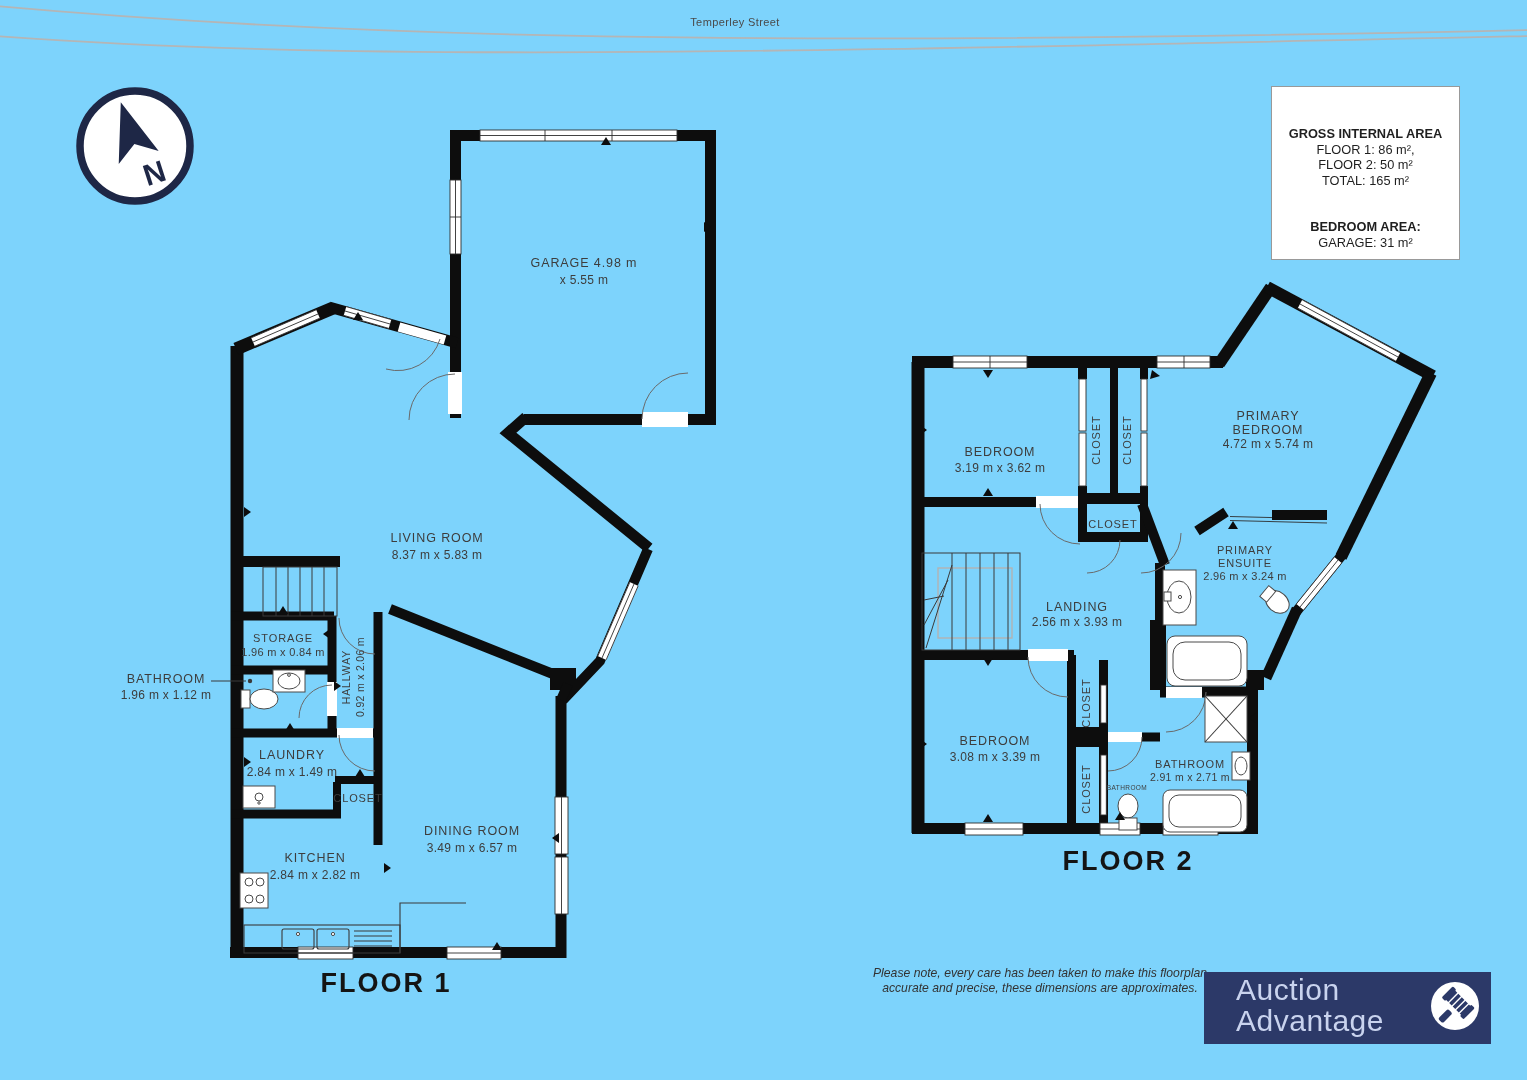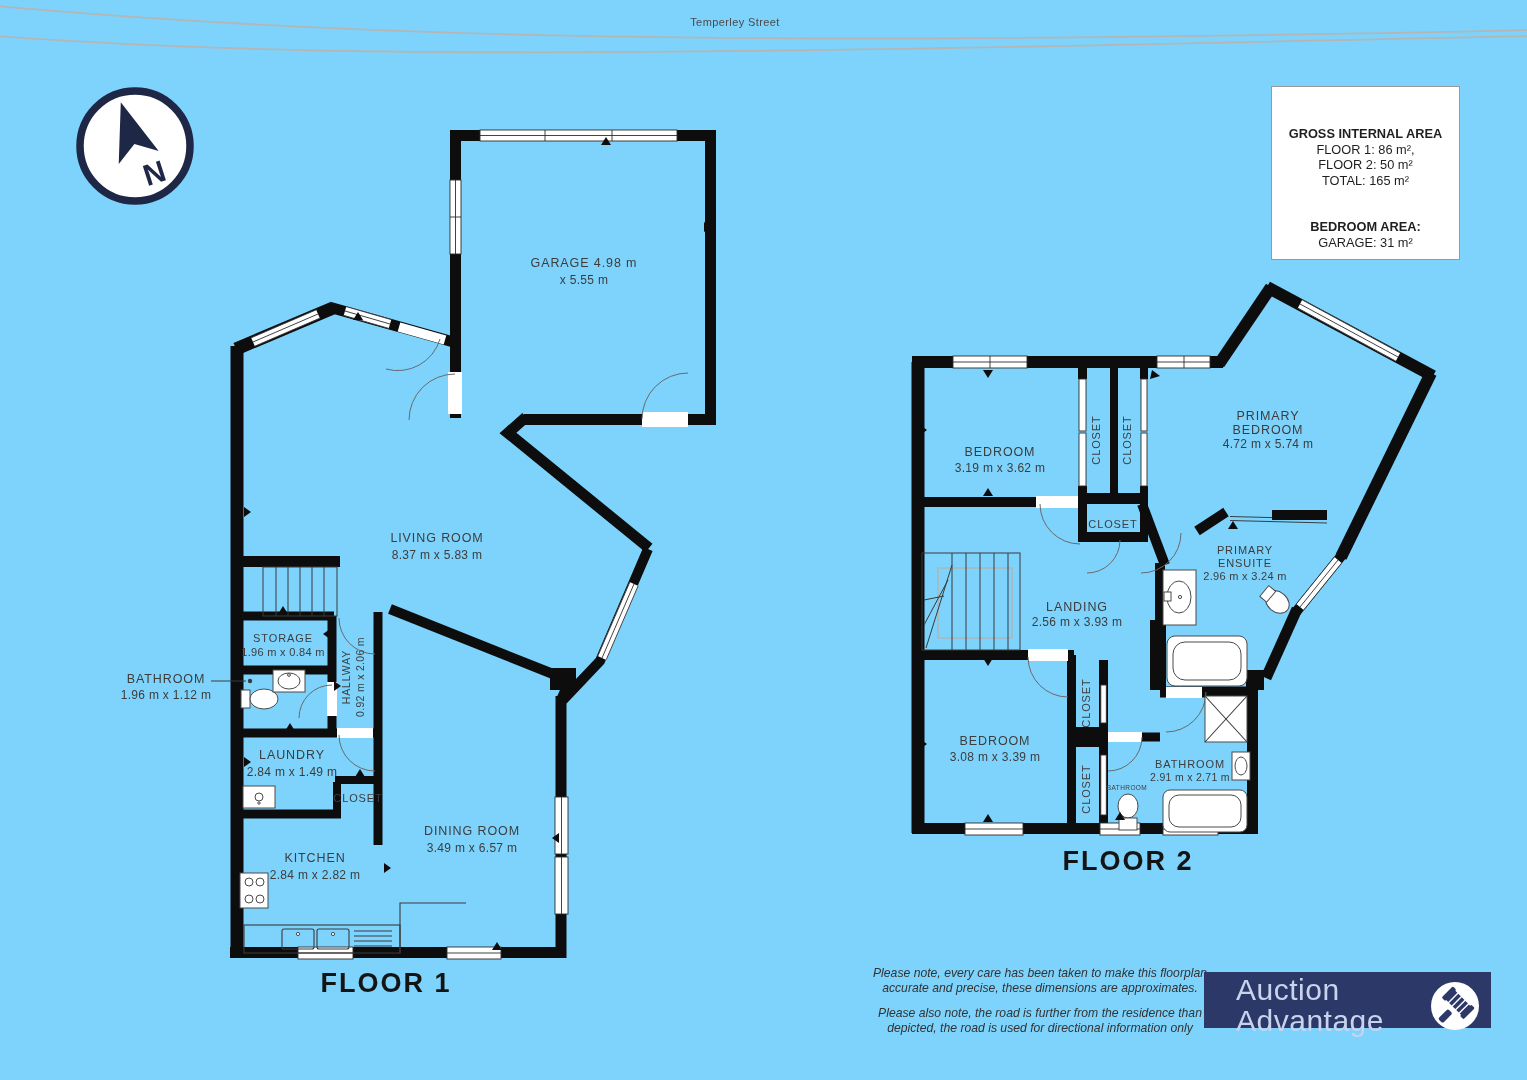--- a/index.html
+++ b/index.html
@@ -36,21 +36,21 @@
   .nletter{font-size:30px;font-weight:bold;fill:#1e2746;text-anchor:middle;}
   
   .areabox{position:absolute;left:1271px;top:86px;width:183px;border:1.5px solid #999;
            background:#fff;text-align:center;color:#1f1f1f;font-size:12.8px;line-height:15.6px;
            padding:8px 2px;}
   .areabox .bold{font-weight:bold;margin-top:31px;}
   
   .notes{position:absolute;left:872px;width:336px;text-align:center;color:#333;
          font-style:italic;font-size:12.2px;line-height:15px;}
   
-  .logo{position:absolute;left:1204px;top:972px;width:287px;height:56px;background:#2c3968;}
+  .logo{position:absolute;left:1204px;top:972px;width:287px;height:72px;background:#2c3968;}
   .logo .lt{position:absolute;left:32px;top:2px;color:#c9d3ee;font-size:30px;line-height:31px;letter-spacing:0.5px;}
   .logo .badge{position:absolute;right:12px;top:10px;width:48px;height:48px;background:#fff;border-radius:50%;}
 </style>
 </head>
 <body>
 
 <div class="canvas">
 
 <svg width="1527" height="1080" viewBox="0 0 1527 1080">
 
@@ -407,24 +407,20 @@
   <div>TOTAL: 165 m²</div>
   <div class="bold">BEDROOM AREA:</div>
   <div>GARAGE: 31 m²</div>
 </div>
 
 
 <div class="notes" style="top:966px;">
   <div>Please note, every care has been taken to make this floorplan</div>
   <div>accurate and precise, these dimensions are approximates.</div>
 </div>
-<div class="notes" style="top:1006px;">
-  <div>Please also note, the road is further from the residence than</div>
-  <div>depicted, the road is used for directional information only</div>
-</div>
 
 
 <div class="logo">
   <div class="lt">
     <div>Auction</div>
     <div>Advantage</div>
   </div>
   <div class="badge">
     <svg width="48" height="48" viewBox="-24 -24 48 48">
       <g transform="rotate(45)">

